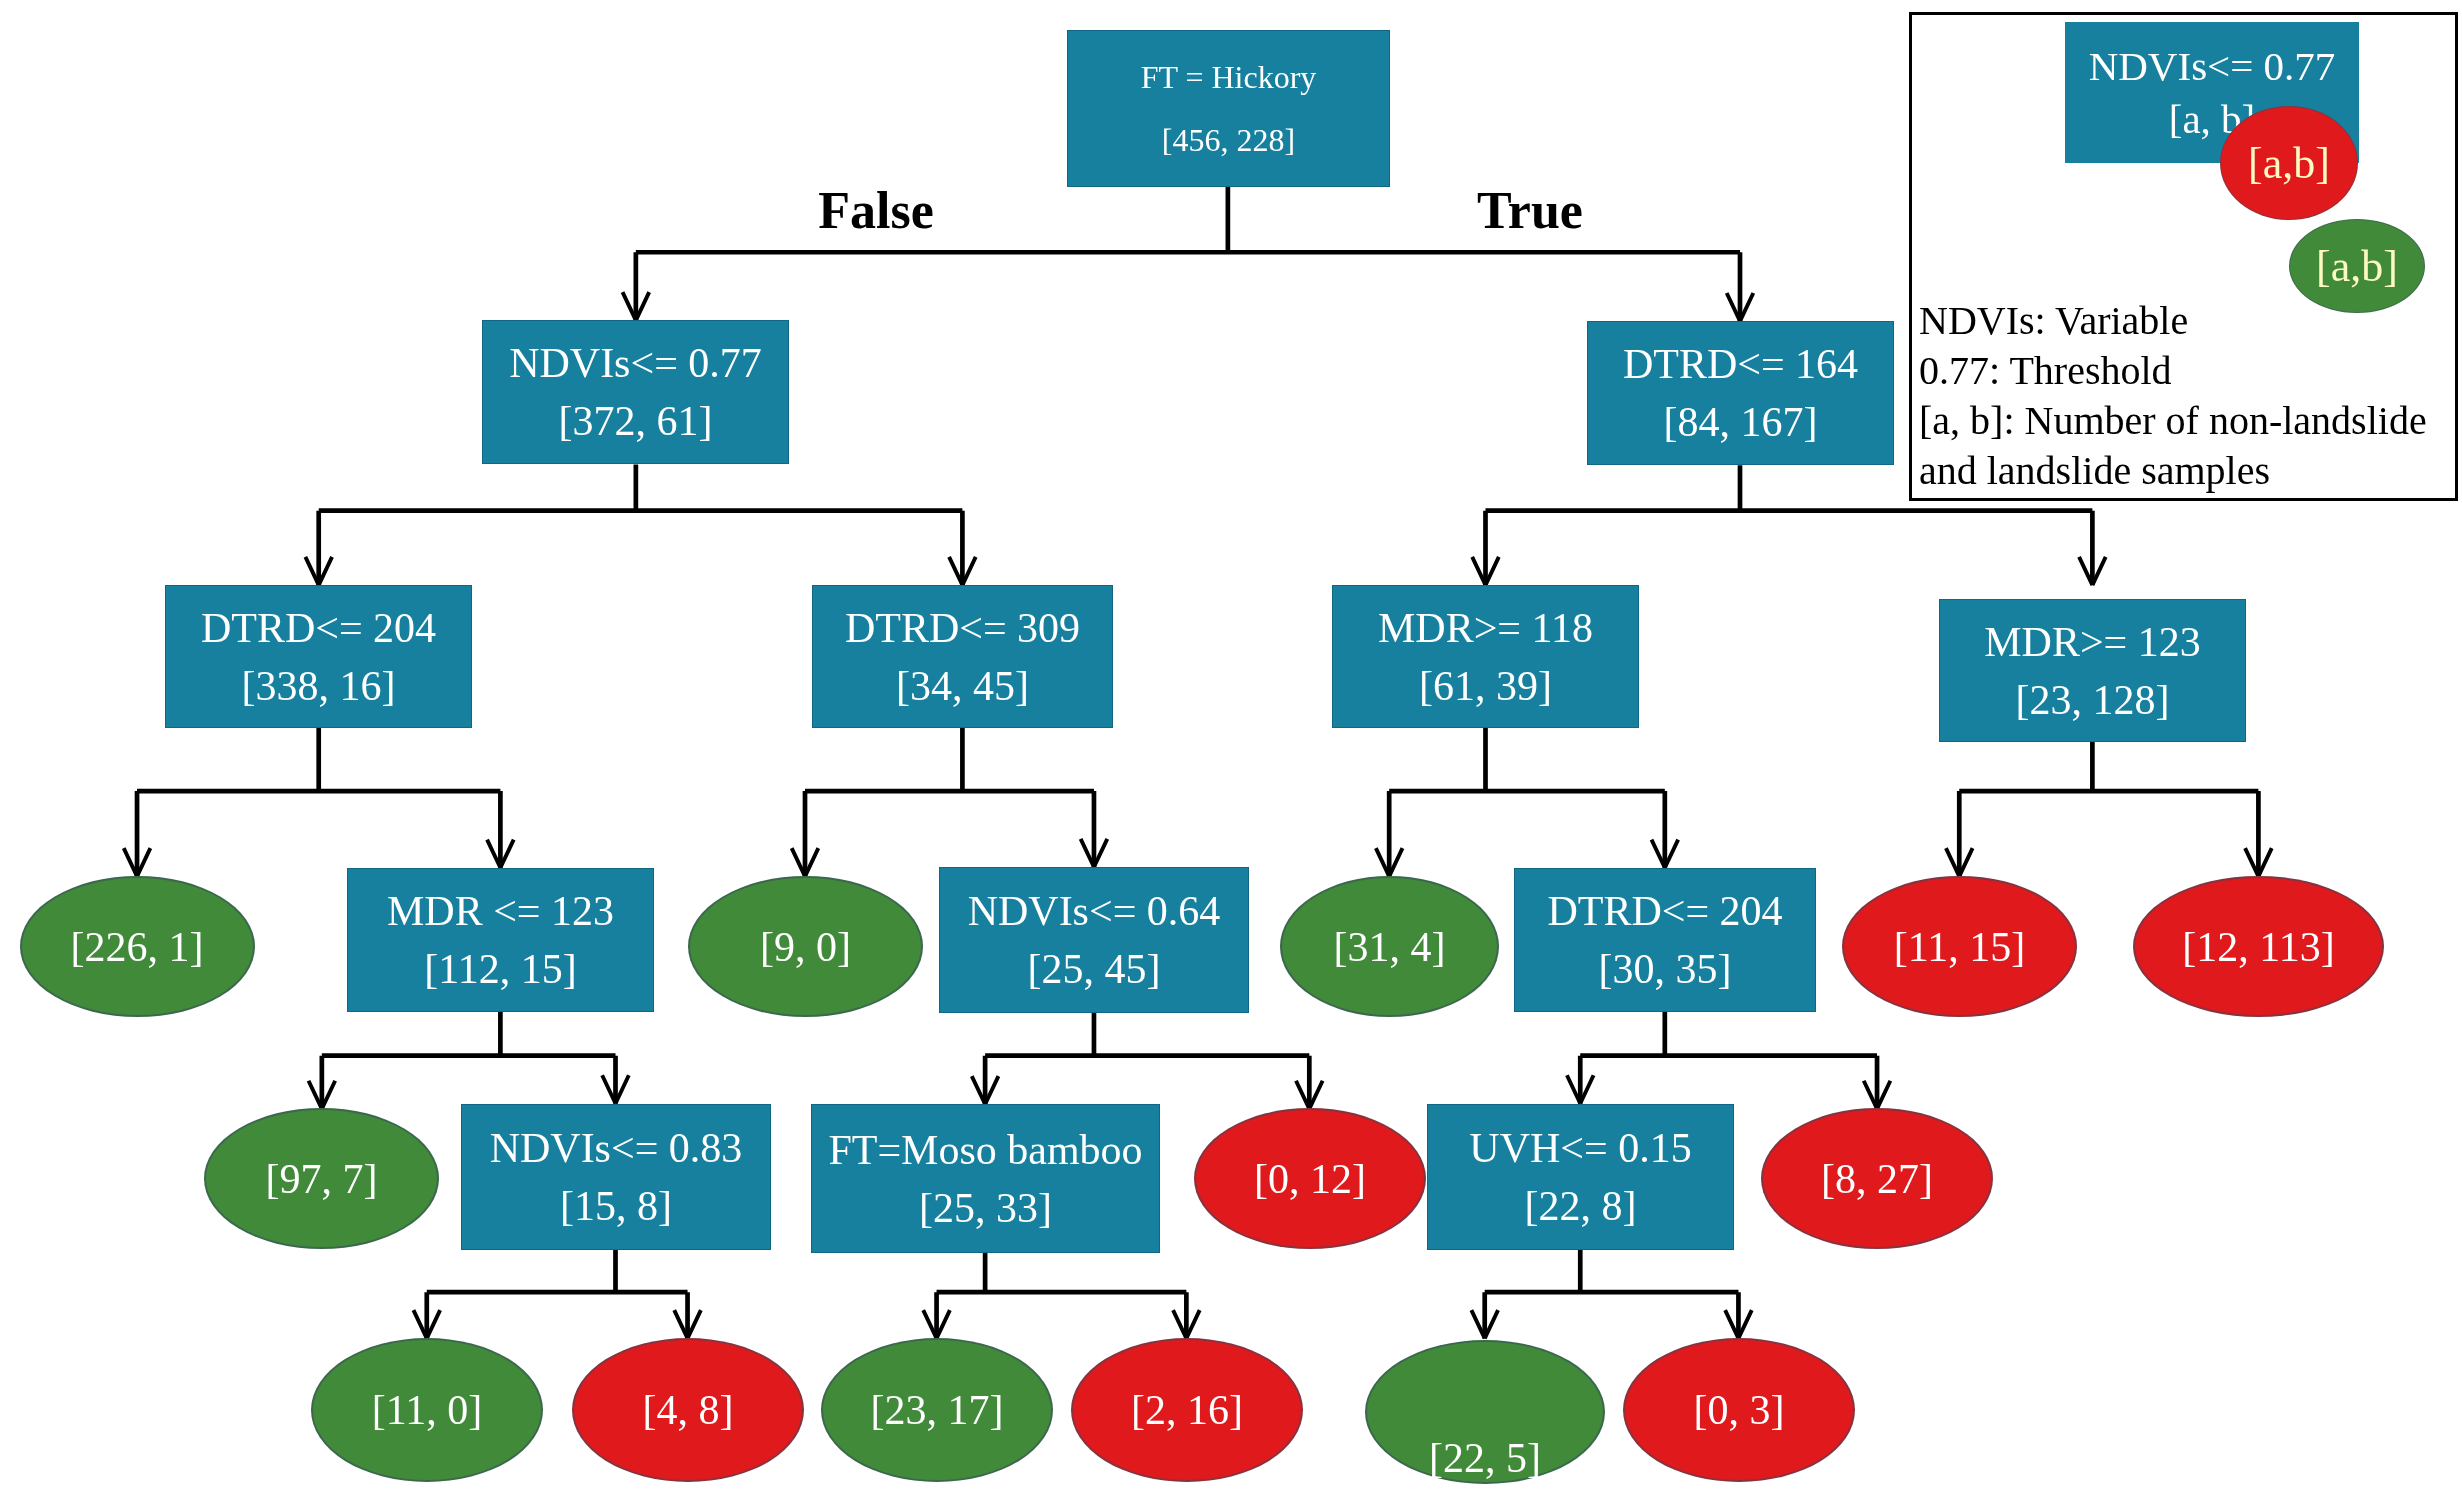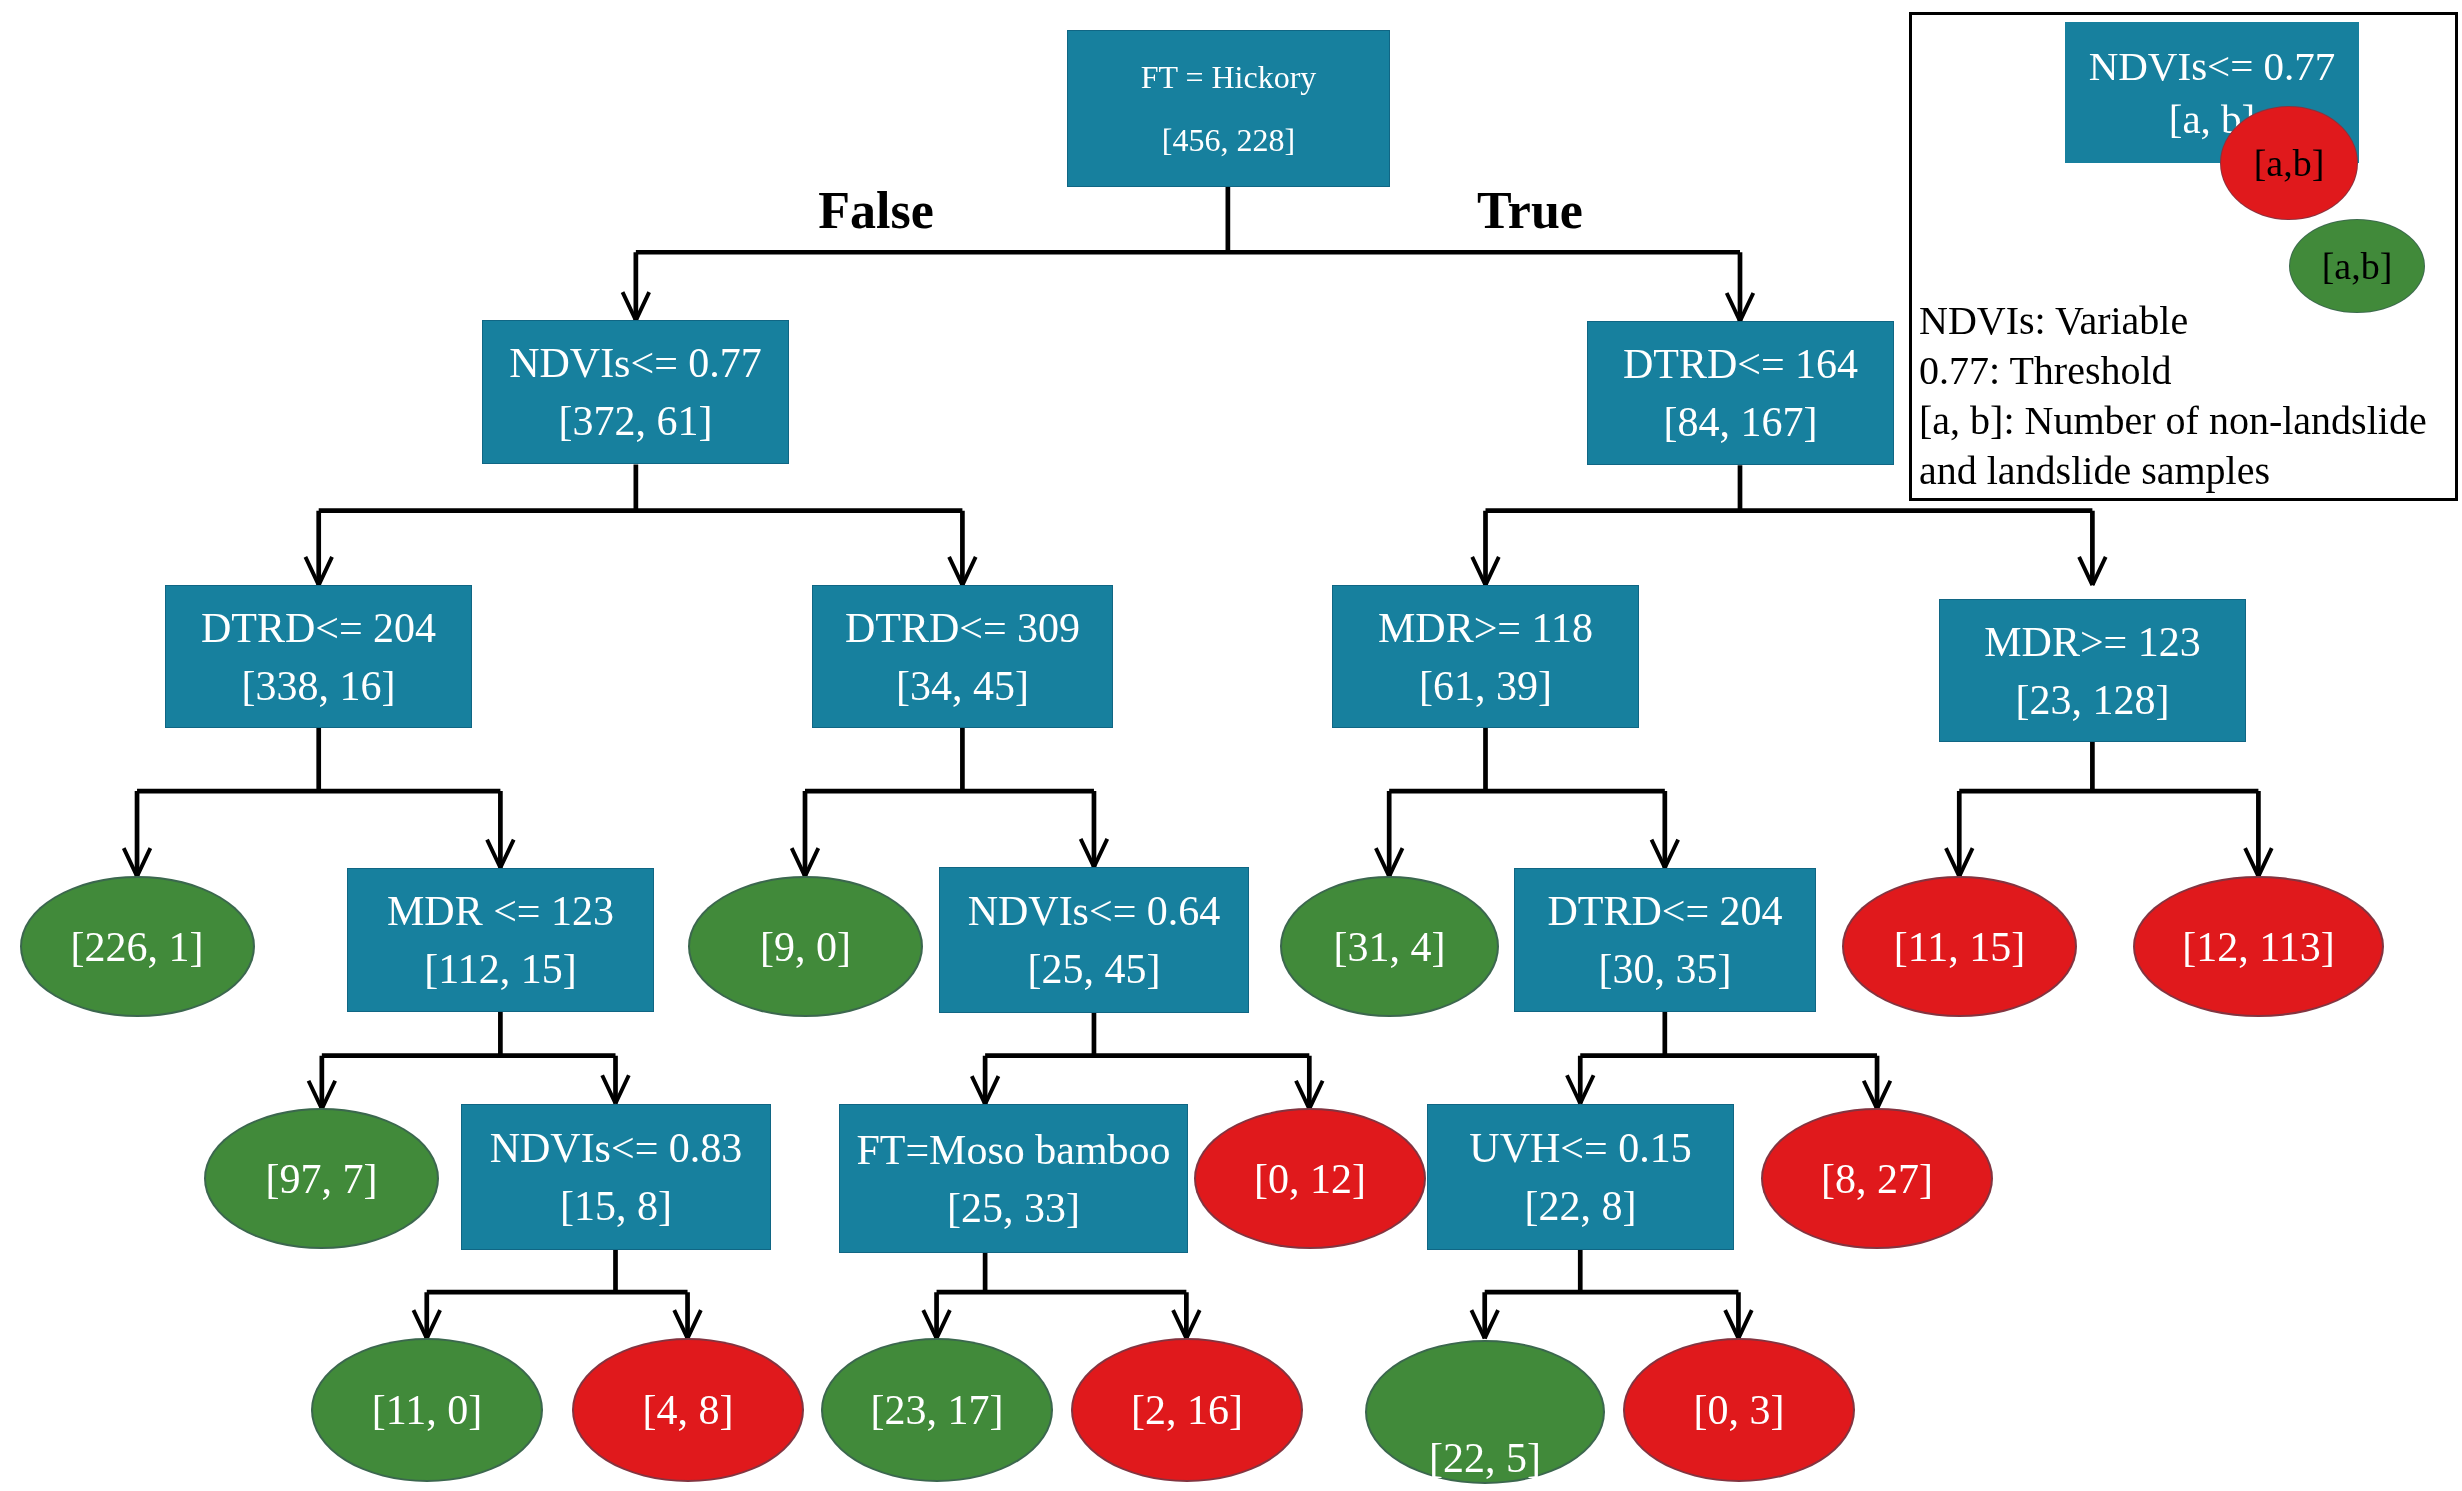--- a/index.html
+++ b/index.html
@@ -15,21 +15,21 @@
   .green{background:#418A3A;}
   .red{background:#E0191C;}
   .branch-label{position:absolute;transform:translate(-50%,-50%);font-weight:bold;font-size:52px;color:#000;z-index:3;}
   #legend{position:absolute;left:1909px;top:11.7px;width:549px;height:489px;border:3.1px solid #000;
           box-sizing:border-box;background:#fff;z-index:4;}
   .leg-label{position:absolute;font-size:42px;color:#000;white-space:nowrap;}
   .leg-node{position:absolute;left:2065px;top:22px;width:294px;height:141px;background:#17809E;color:#fff;
             display:flex;flex-direction:column;justify-content:center;align-items:center;text-align:center;
             font-size:41px;line-height:53px;z-index:5;}
   .leg-ellipse{position:absolute;border-radius:50%;display:flex;justify-content:center;align-items:center;
-               color:#000000;font-size:38px;z-index:5;border:1.6px solid rgba(55,75,95,.5);box-sizing:border-box;}
+               color:#fef9c3;font-size:44px;z-index:5;border:1.6px solid rgba(55,75,95,.5);box-sizing:border-box;}
   .leg-notes{position:absolute;left:1919px;top:296px;width:533px;font-size:40px;line-height:50px;color:#000;z-index:5;}
 </style>
 </head>
 <body>
 
 <svg id="edges" width="2462" height="1492" viewBox="0 0 3144 1905">
   <g stroke="#000" stroke-width="6" fill="none">
     <path d="M1568 238 V322 M812 322 H2222 M812 322 V409 M2222 322 V410"></path>
     <path d="M812 593 V652 M407 652 H1229 M407 652 V747 M1229 652 V747"></path>
     <path d="M2222 594 V652 M1897 652 H2672 M1897 652 V747 M2672 652 V747"></path>
@@ -114,21 +114,21 @@
   <span>[25, 45]</span>
 </div>
 <div class="dnode" style="left:1514px;top:868px;width:302px;height:144px;">
   <span>DTRD&lt;= 204</span>
   <span>[30, 35]</span>
 </div>
 <div class="dnode" style="left:461px;top:1104px;width:310px;height:146px;">
   <span>NDVIs&lt;= 0.83</span>
   <span>[15, 8]</span>
 </div>
-<div class="dnode" style="left:811px;top:1104px;width:349px;height:149px;margin-left:28px;">
+<div class="dnode" style="left:811px;top:1104px;width:349px;height:149px;">
   <span>FT=Moso bamboo</span>
   <span>[25, 33]</span>
 </div>
 <div class="dnode" style="left:1427px;top:1104px;width:307px;height:146px;">
   <span>UVH&lt;= 0.15</span>
   <span>[22, 8]</span>
 </div>
 
 <div class="leafn green" style="left:19.6px;top:876px;width:235px;height:141px;">
     <span>[226, 1]</span>

